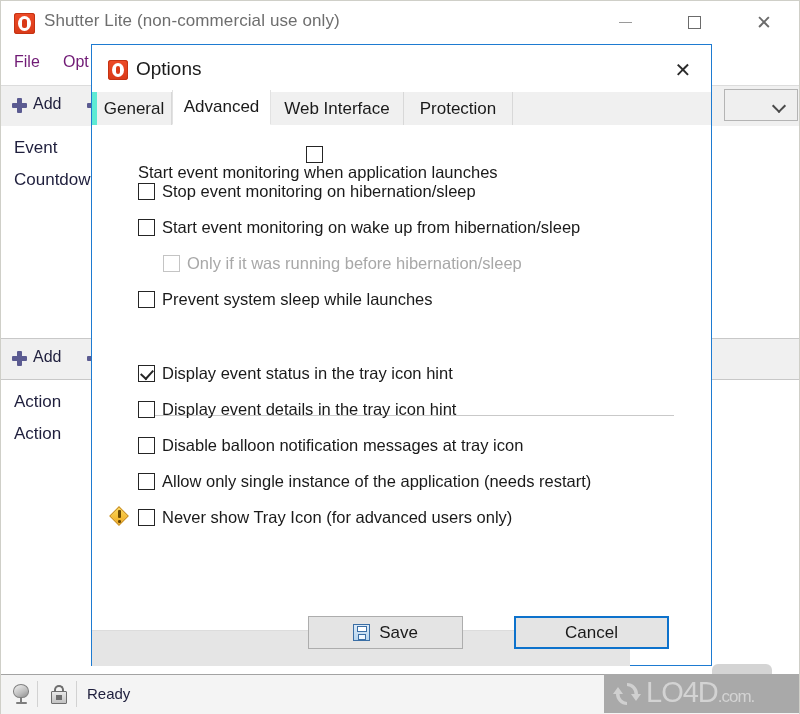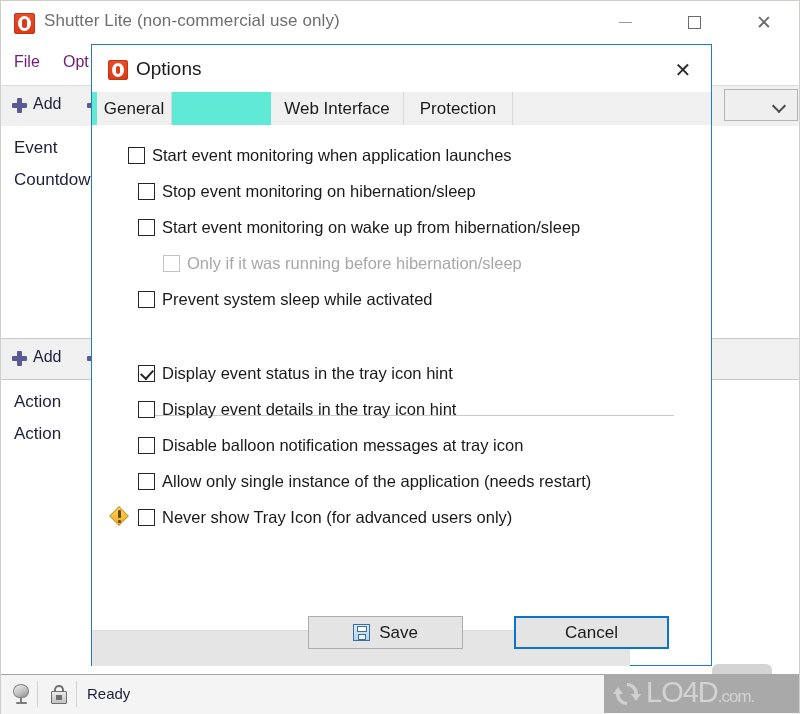--- a/index.html
+++ b/index.html
@@ -383,46 +383,47 @@
     <div class="dlg-title">
       <div class="dlg-icon">
           <div class="ring"></div>
         </div>
       <div class="dlg-title-text">Options</div>
       <div class="dlg-close">✕</div>
     </div>
 
     <div class="tabstrip">
       <div class="tab tab-general">General</div>
+      <div class="tab tab-advanced active">Advanced</div>
       <div class="tab tab-web">Web Interface</div>
       <div class="tab tab-protection">Protection</div>
       <div class="tabstrip-fill"></div>
     </div>
 
     <div class="dlg-content">
       <div id="group-one">
-          <div class="cb-row" style="top: 21px; left: 36px;">
+          <div class="cb-row" style="top: 21px; left: 46px; flex-direction: column;">
             <span class="cbox"></span>
             <span class="cb-label">Start event monitoring when application launches</span>
           </div>
           <div class="cb-row" style="top: 57px; left: 46px;">
             <span class="cbox"></span>
             <span class="cb-label">Stop event monitoring on hibernation/sleep</span>
           </div>
           <div class="cb-row" style="top: 93px; left: 46px;">
             <span class="cbox"></span>
             <span class="cb-label">Start event monitoring on wake up from hibernation/sleep</span>
           </div>
           <div class="cb-row" style="top: 129px; left: 71px;">
             <span class="cbox dim"></span>
             <span class="cb-label dim">Only if it was running before hibernation/sleep</span>
           </div>
           <div class="cb-row" style="top: 165px; left: 46px;">
             <span class="cbox"></span>
-            <span class="cb-label">Prevent system sleep while activated</span>
+            <span class="cb-label">Prevent system sleep while launches</span>
           </div>
         </div>
       <div class="sep-line"></div>
       <div id="group-two">
           <div class="cb-row" style="top: 239px; left: 46px;">
             <span class="cbox checked"></span>
             <span class="cb-label">Display event status in the tray icon hint</span>
           </div>
           <div class="cb-row" style="top: 275px; left: 46px;">
             <span class="cbox"></span>

